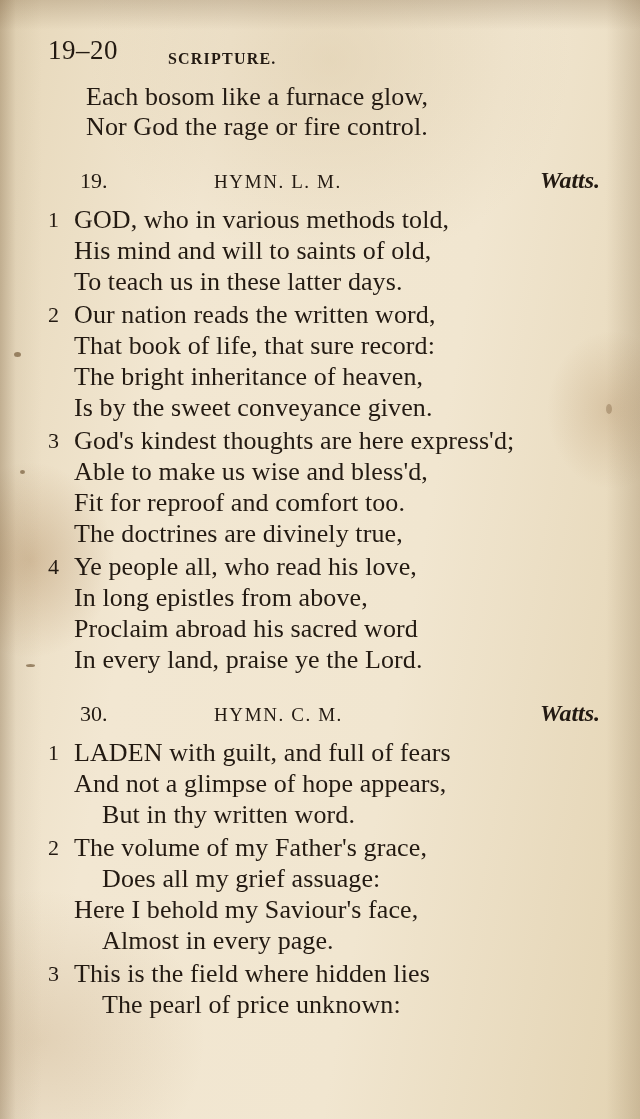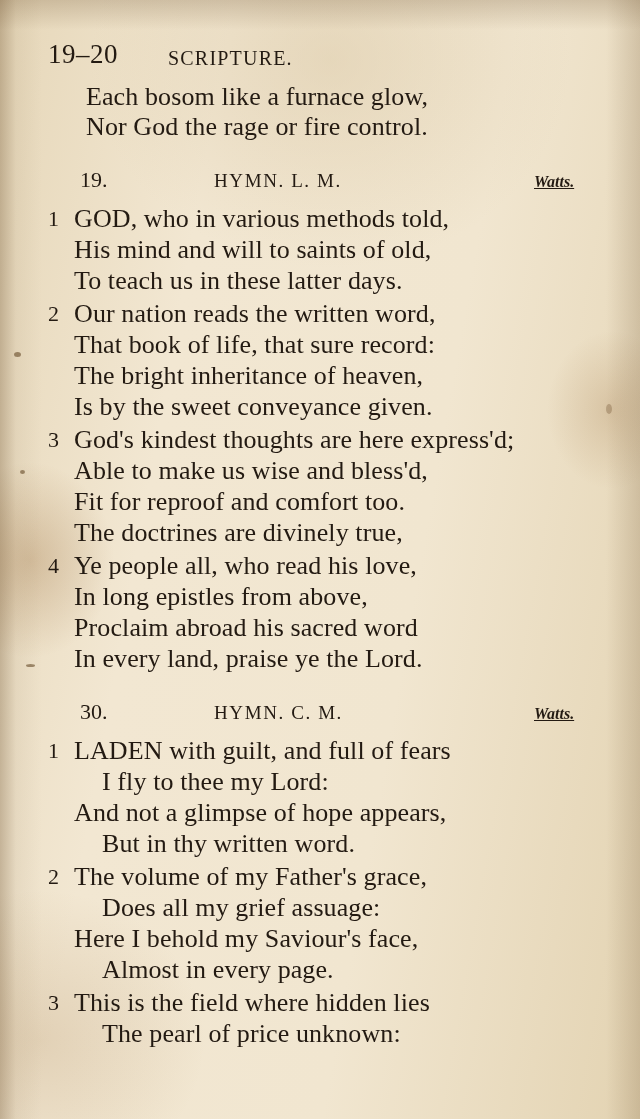--- a/index.html
+++ b/index.html
@@ -38,32 +38,32 @@
       linear-gradient(to left, rgba(90,60,25,0.18) 0px, rgba(90,60,25,0.0) 34px);
   }
   .content {
     position: relative;
     padding: 30px 34px 0 48px;
     z-index: 2;
   }
   
   .header {
     display: flex;
-    align-items: flex-end;
+    align-items: center;
     height: 40px;
     margin-bottom: 6px;
   }
   .folio {
     font-size: 27px;
     letter-spacing: 0.5px;
     min-width: 96px;
   }
   .running-title {
-    font-size: 20px;
-    font-weight: normal;
+    font-size: 16px;
+    font-weight: bold;
     letter-spacing: 1.2px;
     font-variant: small-caps;
     text-transform: uppercase;
     flex: 1;
     text-align: left;
     padding-left: 24px;
     margin-top: 18px;
   }
   .line {
     font-size: 26px;
@@ -89,26 +89,25 @@
     width: 92px;
   }
   .hymn-title {
     font-size: 19px;
     letter-spacing: 1.6px;
     flex: 1;
     text-align: left;
     padding-left: 42px;
   }
   .hymn-author {
-    font-size: 16px;
+    font-size: 24px;
     font-style: italic;
     font-weight: bold;
-    text-align: left;
+    text-align: center;
     min-width: 72px;
-    text-decoration: underline;
   }
 
   .stanza {
     display: flex;
     margin-bottom: 2px;
   }
   .stanza-num {
     font-size: 22px;
     width: 26px;
     flex: 0 0 26px;
@@ -195,21 +194,20 @@
     <div class="hymn-head">
       <div class="hymn-num">30.</div>
       <div class="hymn-title">HYMN.  C. M.</div>
       <div class="hymn-author">Watts.</div>
     </div>
 
     <div class="stanza">
       <div class="stanza-num">1</div>
       <div class="stanza-lines">
         <div class="line">LADEN with guilt, and full of fears</div>
-        <div class="line indent-1">I fly to thee my Lord:</div>
         <div class="line">And not a glimpse of hope appears,</div>
         <div class="line indent-1">But in thy written word.</div>
       </div>
     </div>
 
     <div class="stanza">
       <div class="stanza-num">2</div>
       <div class="stanza-lines">
         <div class="line">The volume of my Father's grace,</div>
         <div class="line indent-1">Does all my grief assuage:</div>

